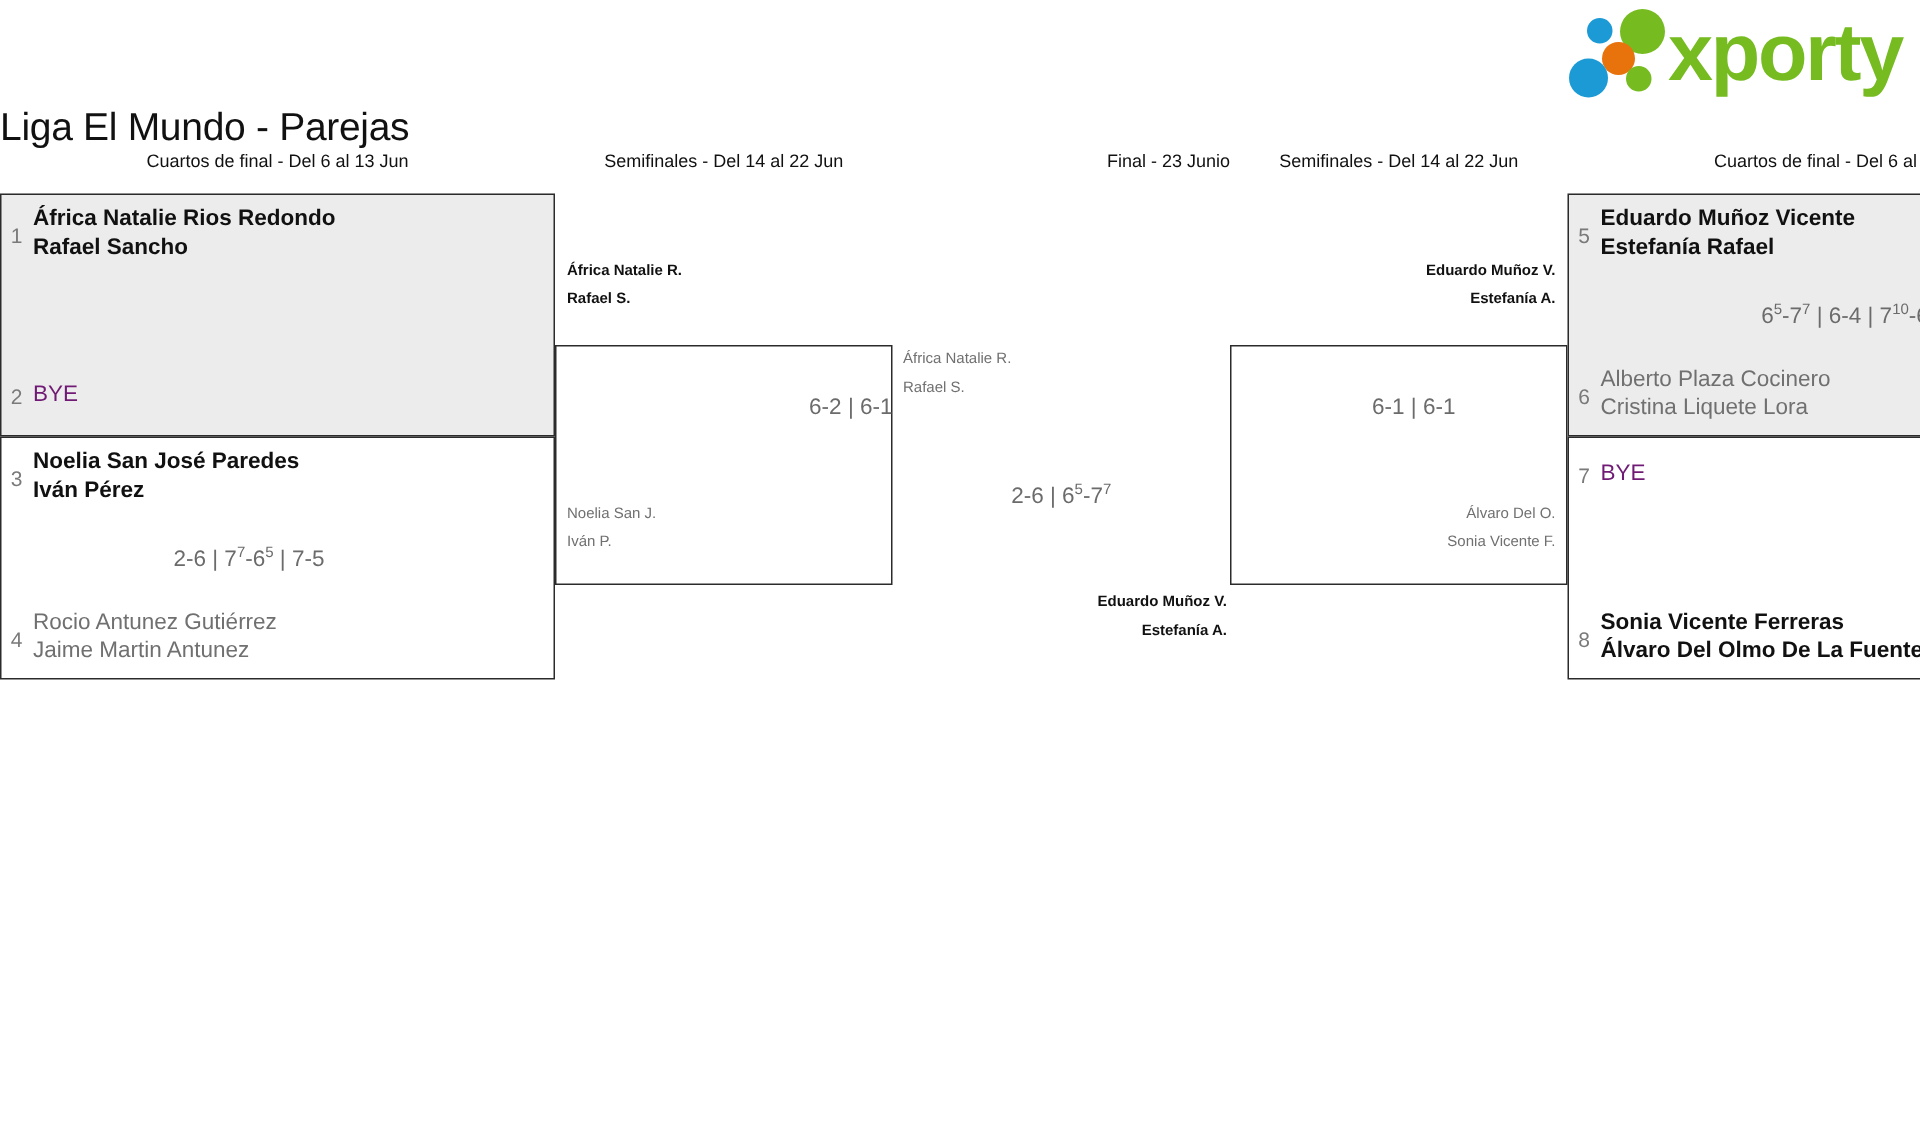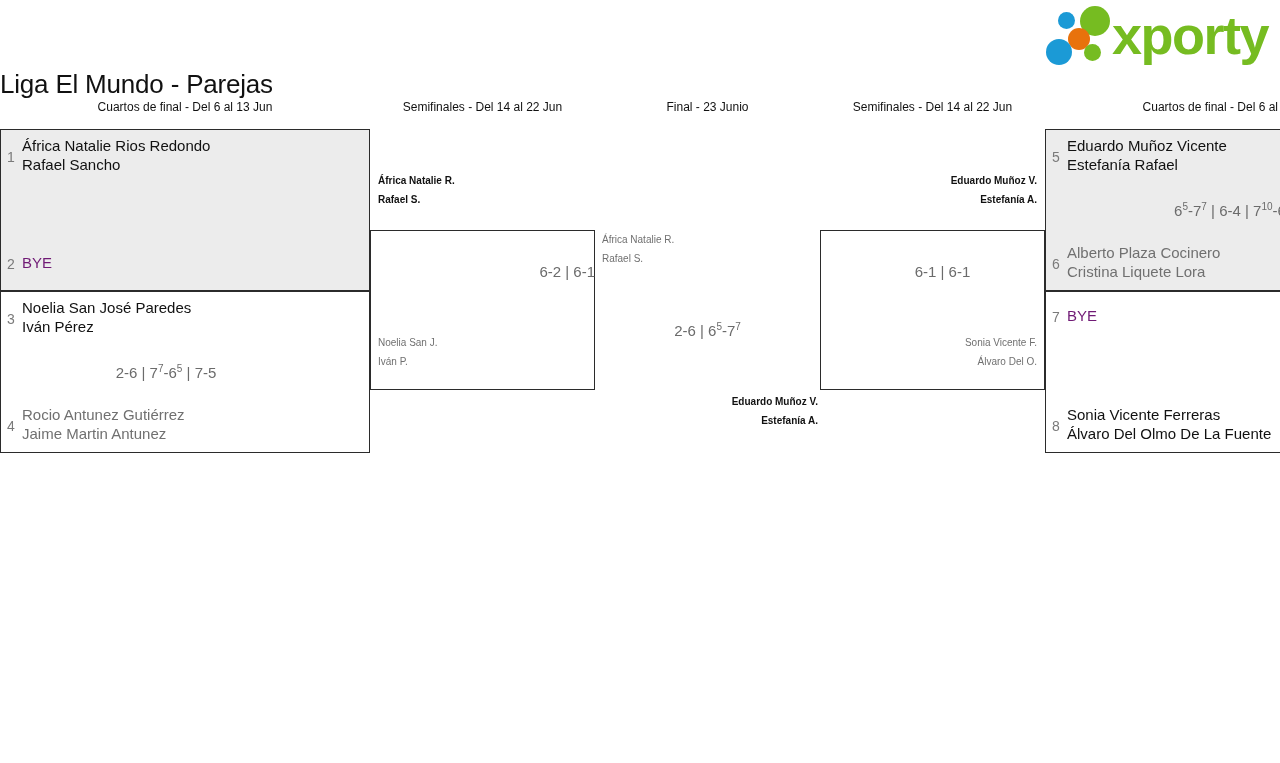--- a/index.html
+++ b/index.html
@@ -67,21 +67,21 @@
   .round-header {
     position: absolute;
     font-size: 12px;
     line-height: 23px;
     color: #111111;
     text-align: center;
     white-space: normal;
   }
   .rh-qf-left  { left: 0px;   top: 96px; width: 370px; }
   .rh-sf-left  { left: 370px; top: 96px; width: 225px; }
-  .rh-final    { left: 595px; top: 96px; width: 225px; }
+  .rh-final    { left: 595px; top: 96px; width: 225px; text-align: right; }
   .rh-sf-right { left: 820px; top: 96px; width: 225px; }
   .rh-qf-right { left: 1045px;top: 96px; width: 370px; }
 
   
   .bracket { position: absolute; left: 0; top: 0; width: 1280px; height: 763px; }
 
   .box {
     position: absolute;
     box-sizing: border-box;
     border: 1px solid #2b2b2b;
@@ -104,21 +104,21 @@
     flex: 0 0 22px;
     text-align: center;
     align-self: center;
   }
   .names {
     font-size: 15px;
     line-height: 19px;
     white-space: nowrap;
   }
   .names .nm { display: block; }
-  .winner .names { color: #111111; font-weight: 400; }
+  .winner .names { color: #111111; font-weight: 700; }
   .loser  .names { color: #707070; font-weight: 400; }
   .bye .names { color: #701a75; font-weight: 400; }
 
   
   .score {
     position: absolute;
     font-size: 15px;
     line-height: 19px;
     color: #6b6b6b;
     white-space: nowrap;
@@ -236,22 +236,22 @@
   <div class="pair winner ralign" style="left:820px; top:171px; width:217px;">
     <span class="nm">Eduardo Muñoz V.</span>
     <span class="nm">Estefanía A.</span>
   </div>
 
   <div class="box" style="left:820px; top:230px; width:225px; height:160px;"></div>
 
   <div class="score" style="left:820px; top:262px; width:245px; text-align:center;">6-1 | 6-1</div>
 
   <div class="pair loser ralign" style="left:820px; top:333px; width:217px;">
+    <span class="nm">Álvaro Del O.</span>
     <span class="nm">Sonia Vicente F.</span>
-    <span class="nm">Álvaro Del O.</span>
   </div>
 
   <div class="box shaded" style="left:1045px; top:129px; width:370px; height:162px;"></div>
 
   <div class="qf-slot winner" style="left:1045px; top:136px; width:370px; height:42px;">
     <span class="seed">5</span>
     <span class="names">
       <span class="nm">Eduardo Muñoz Vicente</span>
       <span class="nm">Estefanía Rafael</span>
     </span>

